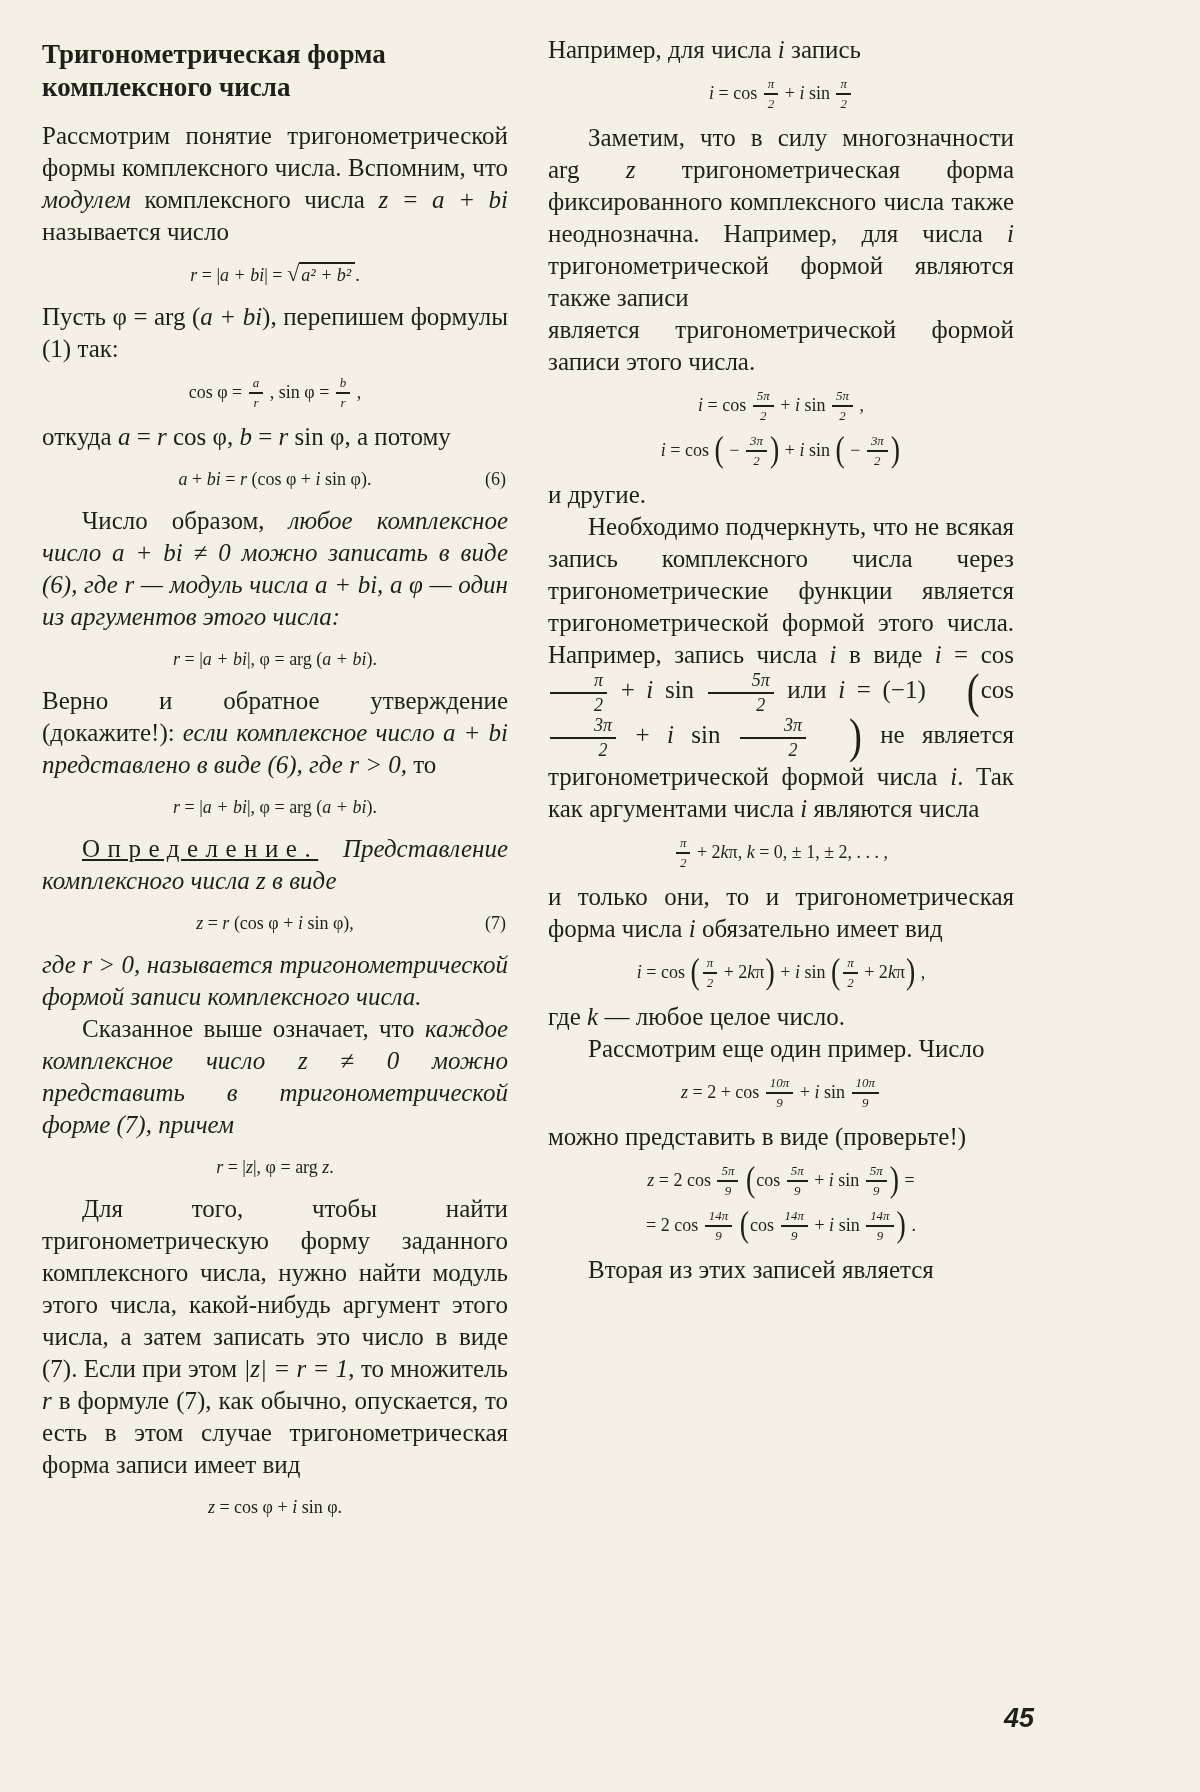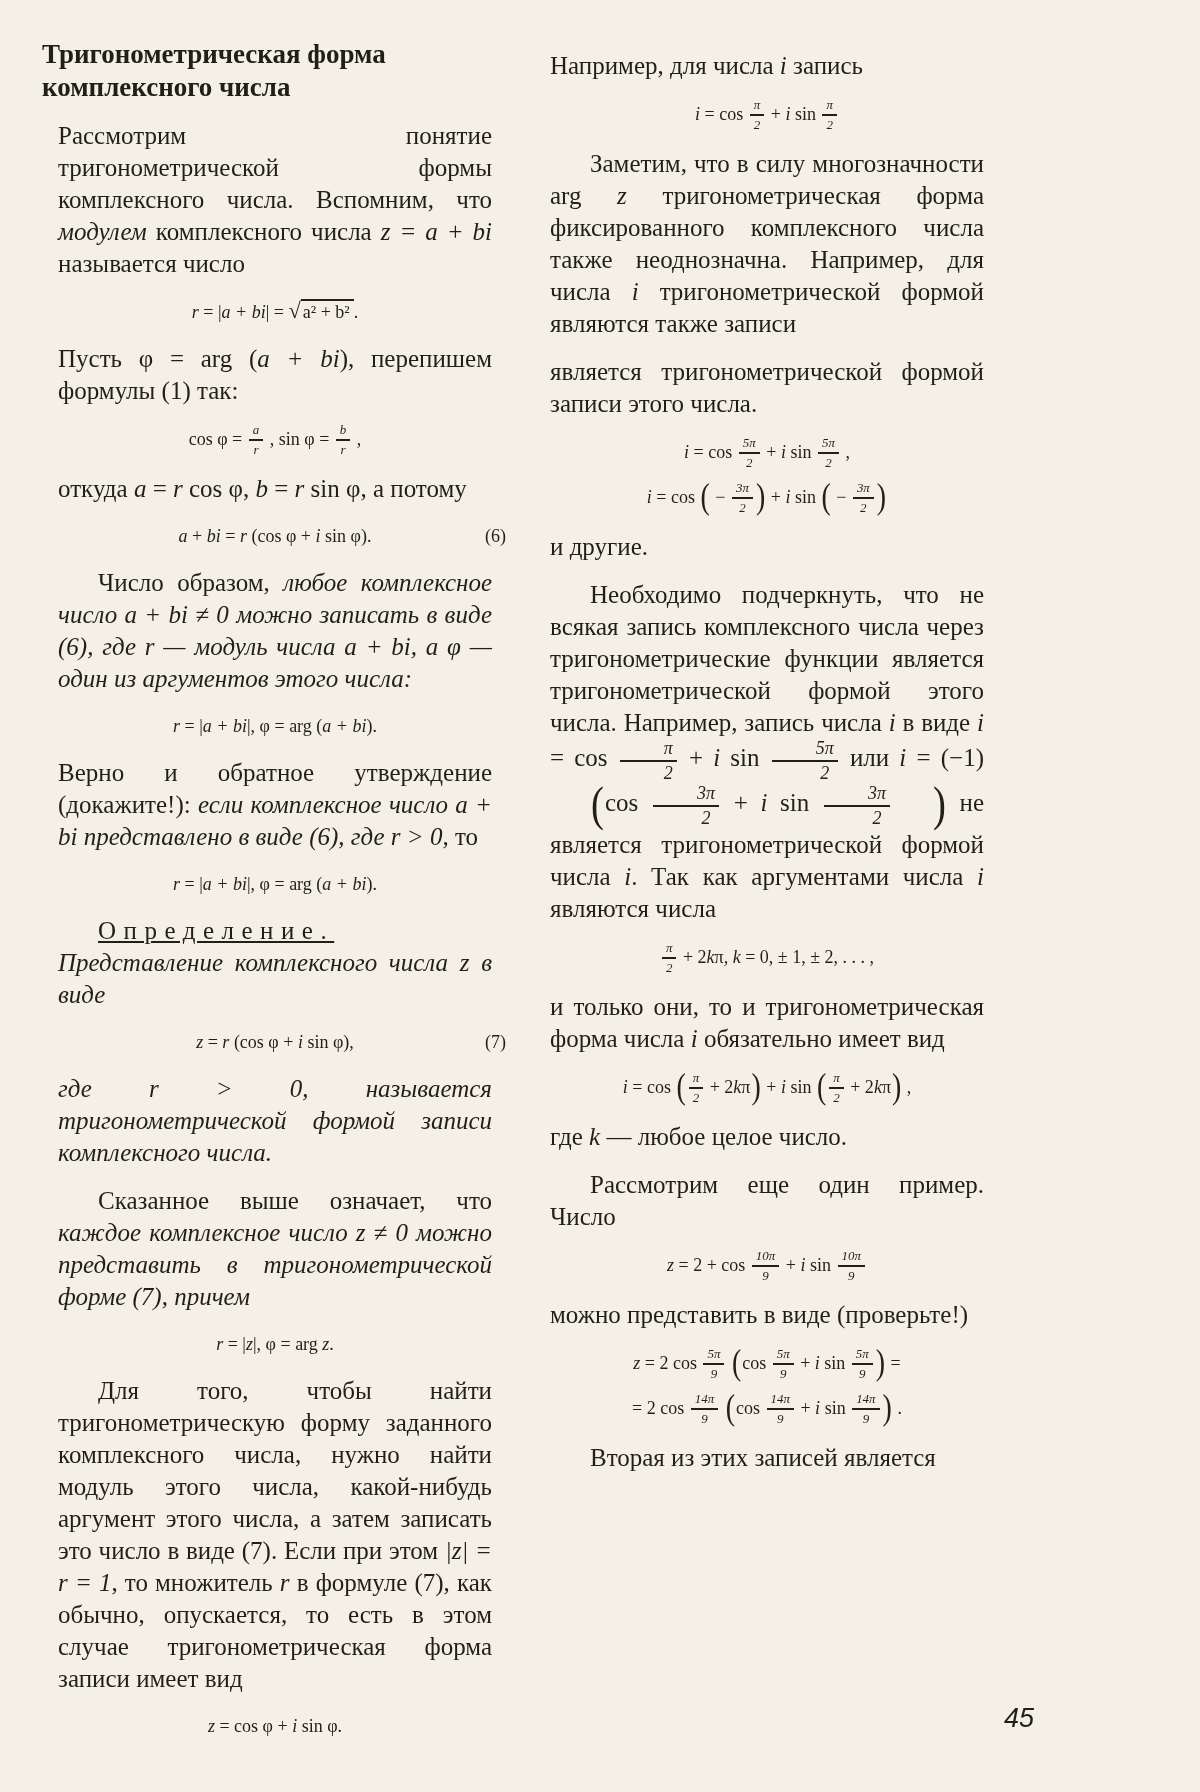--- a/index.html
+++ b/index.html
@@ -10,27 +10,27 @@
   }
   .page{
     position:relative;
     width:1200px;height:1792px;
     background:var(--paper,#f4f0e5);
     color:var(--ink,#201f1a);
     overflow:hidden;
     box-sizing:border-box;
     padding:34px 0 0 42px;
   }
-  .cols{display:flex;gap:26px;}
+  .cols{display:flex;gap:40px;}
   .col{width:466px;font-size:25px;line-height:32px;}
   .title{
     font-size:27px;line-height:33px;font-weight:bold;
     margin:4px 0 16px 0;max-width:420px;
   }
-  .para{text-align:justify;margin:16px;}
+  .para{text-align:justify;margin:0;}
   .para.indent{text-indent:40px;}
   .it{font-style:italic;}
   .rm{font-style:normal;}
   .spaced{letter-spacing:0.30em;text-decoration:underline;}
   .eq{
     position:relative;
     text-align:center;
     margin:11px 0;
     font-size:18px;
     line-height:30px;
@@ -52,37 +52,38 @@
   .frac .num{
     display:block;font-size:0.72em;line-height:1.08;
     padding:0 4px 2px;border-bottom:2px solid currentColor;
   }
   .frac .den{display:block;font-size:0.72em;line-height:1.08;padding-top:2px;}
   
   .sqrt{white-space:nowrap;}
   .sqrt .rad{font-size:1.25em;font-style:normal;}
   .sqrt .srbody{
     border-top:2px solid currentColor;
+    font-style:italic;
     padding:1px 4px 0 2px;
   }
   
   .bigp{
     display:inline-block;
     font-size:1.55em;
     transform:scaleY(1.25);
     vertical-align:-0.14em;
     line-height:1;
     font-style:normal;
     margin:0 1px;
   }
   .pageno{
     position:absolute;
     right:166px;bottom:58px;
     font-family:"Liberation Sans","DejaVu Sans",sans-serif;
-    font-weight:normal;font-style:italic;
+    font-weight:bold;font-style:italic;
     font-size:27px;
   }
 </style>
 </head>
 <body>
 
 <div class="page" style="--paper: #f4f0e5; --ink: #201f1a;">
   <div class="cols">
     <div class="col">
       <h2 class="title">Тригонометрическая форма комплексного числа</h2>

